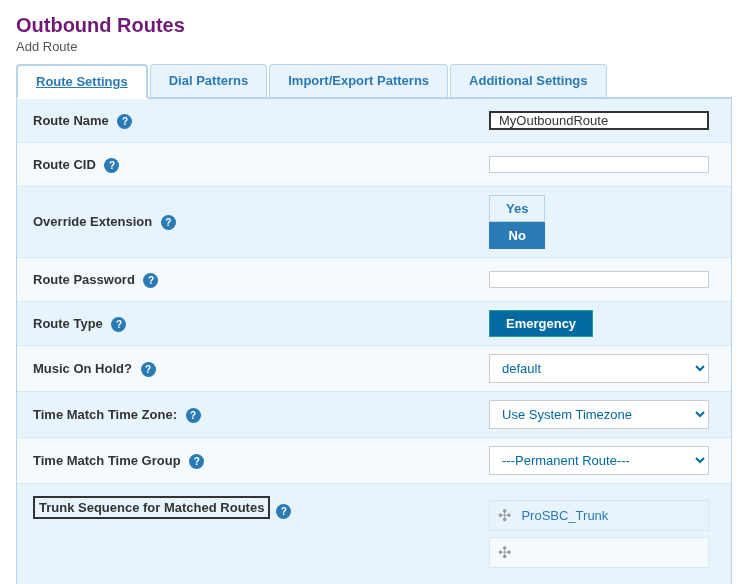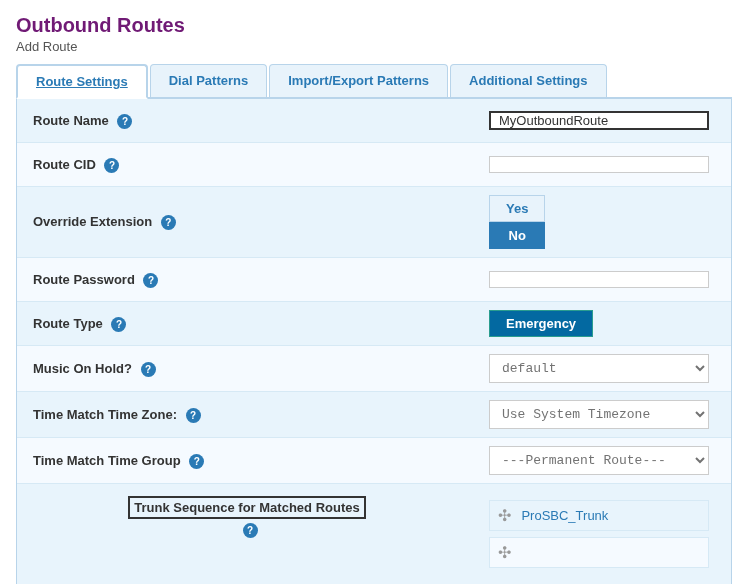--- a/index.html
+++ b/index.html
@@ -132,33 +132,31 @@
       background: #0369a1;
       color: #fff;
       border-color: #2a9d8f;
     }
     .select-input {
       border: 1px solid #ccc;
       padding: 5px 8px;
       font-size: 13px;
       width: 220px;
       background: #fff;
-      color: #737373;
-      font-family: Liberation Mono, monospace;
+      color: #0369a1;
     }
     .drag-handle {
       color: #999;
       font-size: 16px;
       margin-right: 10px;
       cursor: move;
     }
     .trunk-section-label {
       display: flex;
-      align-items: center;
-      flex-direction: column;
+      align-items: flex-end;
     }
   </style>
 </head>
 <body>
 
 <div class="page-container">
   <div class="page-title">Outbound Routes</div>
   <div class="page-subtitle">Add Route</div>
 
   <div class="tabs-container">

